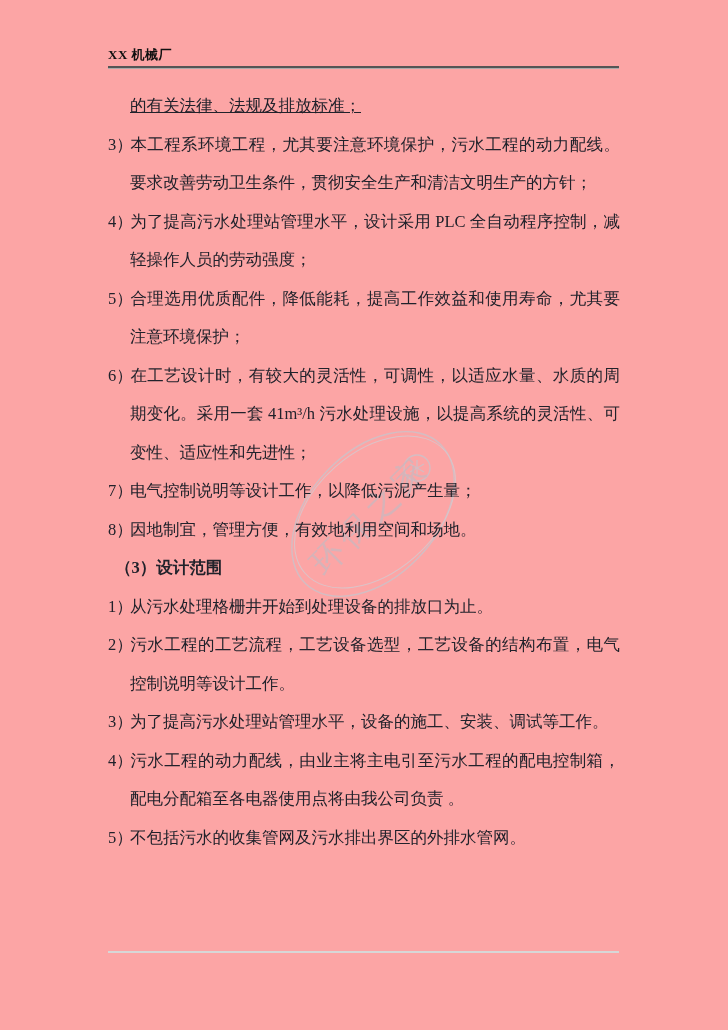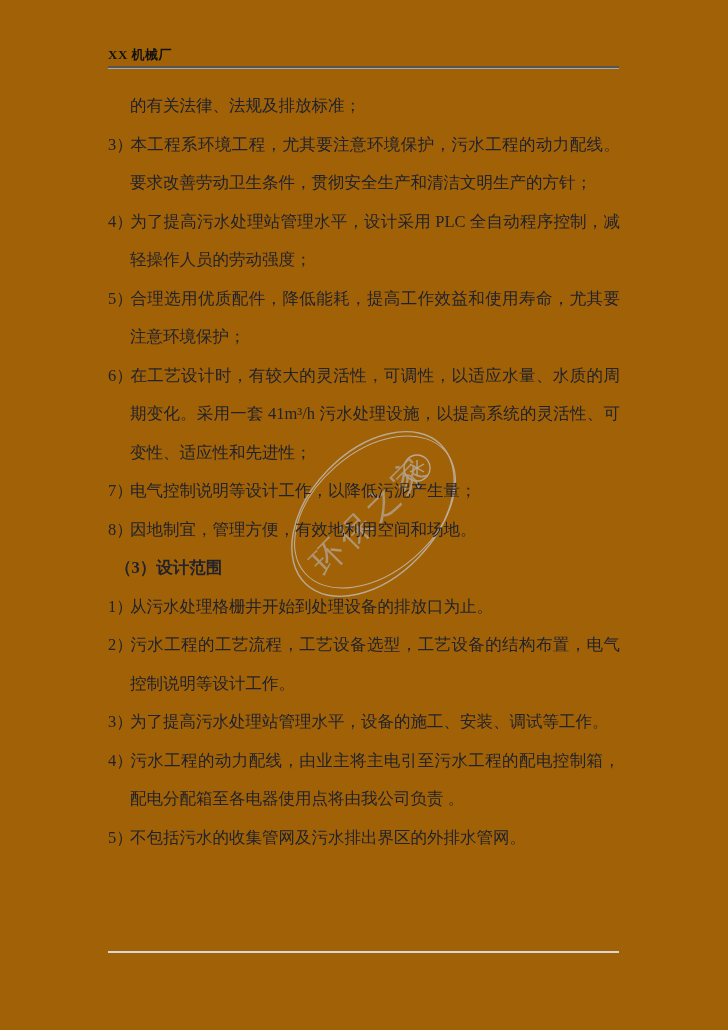--- a/index.html
+++ b/index.html
@@ -1,19 +1,19 @@
 <!DOCTYPE html>
 <html><head>
 <meta charset="utf-8">
 <style>
   html,body{margin:0;padding:0;background:#ffffff;}
   .page{
     position:relative;
     width:728px;height:1030px;
-    background:#a16207;
+    background:#fca5a5;
     overflow:hidden;
     font-family:"Liberation Serif","DejaVu Serif",serif;
     color:#21222b;
   }
   
   .header-title{
     position:absolute;left:108px;top:46px;
     font-size:13px;font-weight:bold;color:#111;
     letter-spacing:0.5px;
   }
@@ -32,20 +32,21 @@
     font-size:16.5px;line-height:38.5px;
   }
   .doc-body p{margin:0;}
   .item{
     padding-left:22px;text-indent:-22px;
     text-align:justify;
   }
   .continuation{
     padding-left:22px;text-indent:0;
     text-align:justify;
+    text-decoration:underline;
   }
   .num{display:inline-block;width:22px;text-indent:0;}
   .heading{
     padding-left:7px;font-weight:bold;
   }
   
   .footer-rule{
     position:absolute;left:108px;top:951px;width:511px;height:2px;
     background:#d7d7d7;
   }

